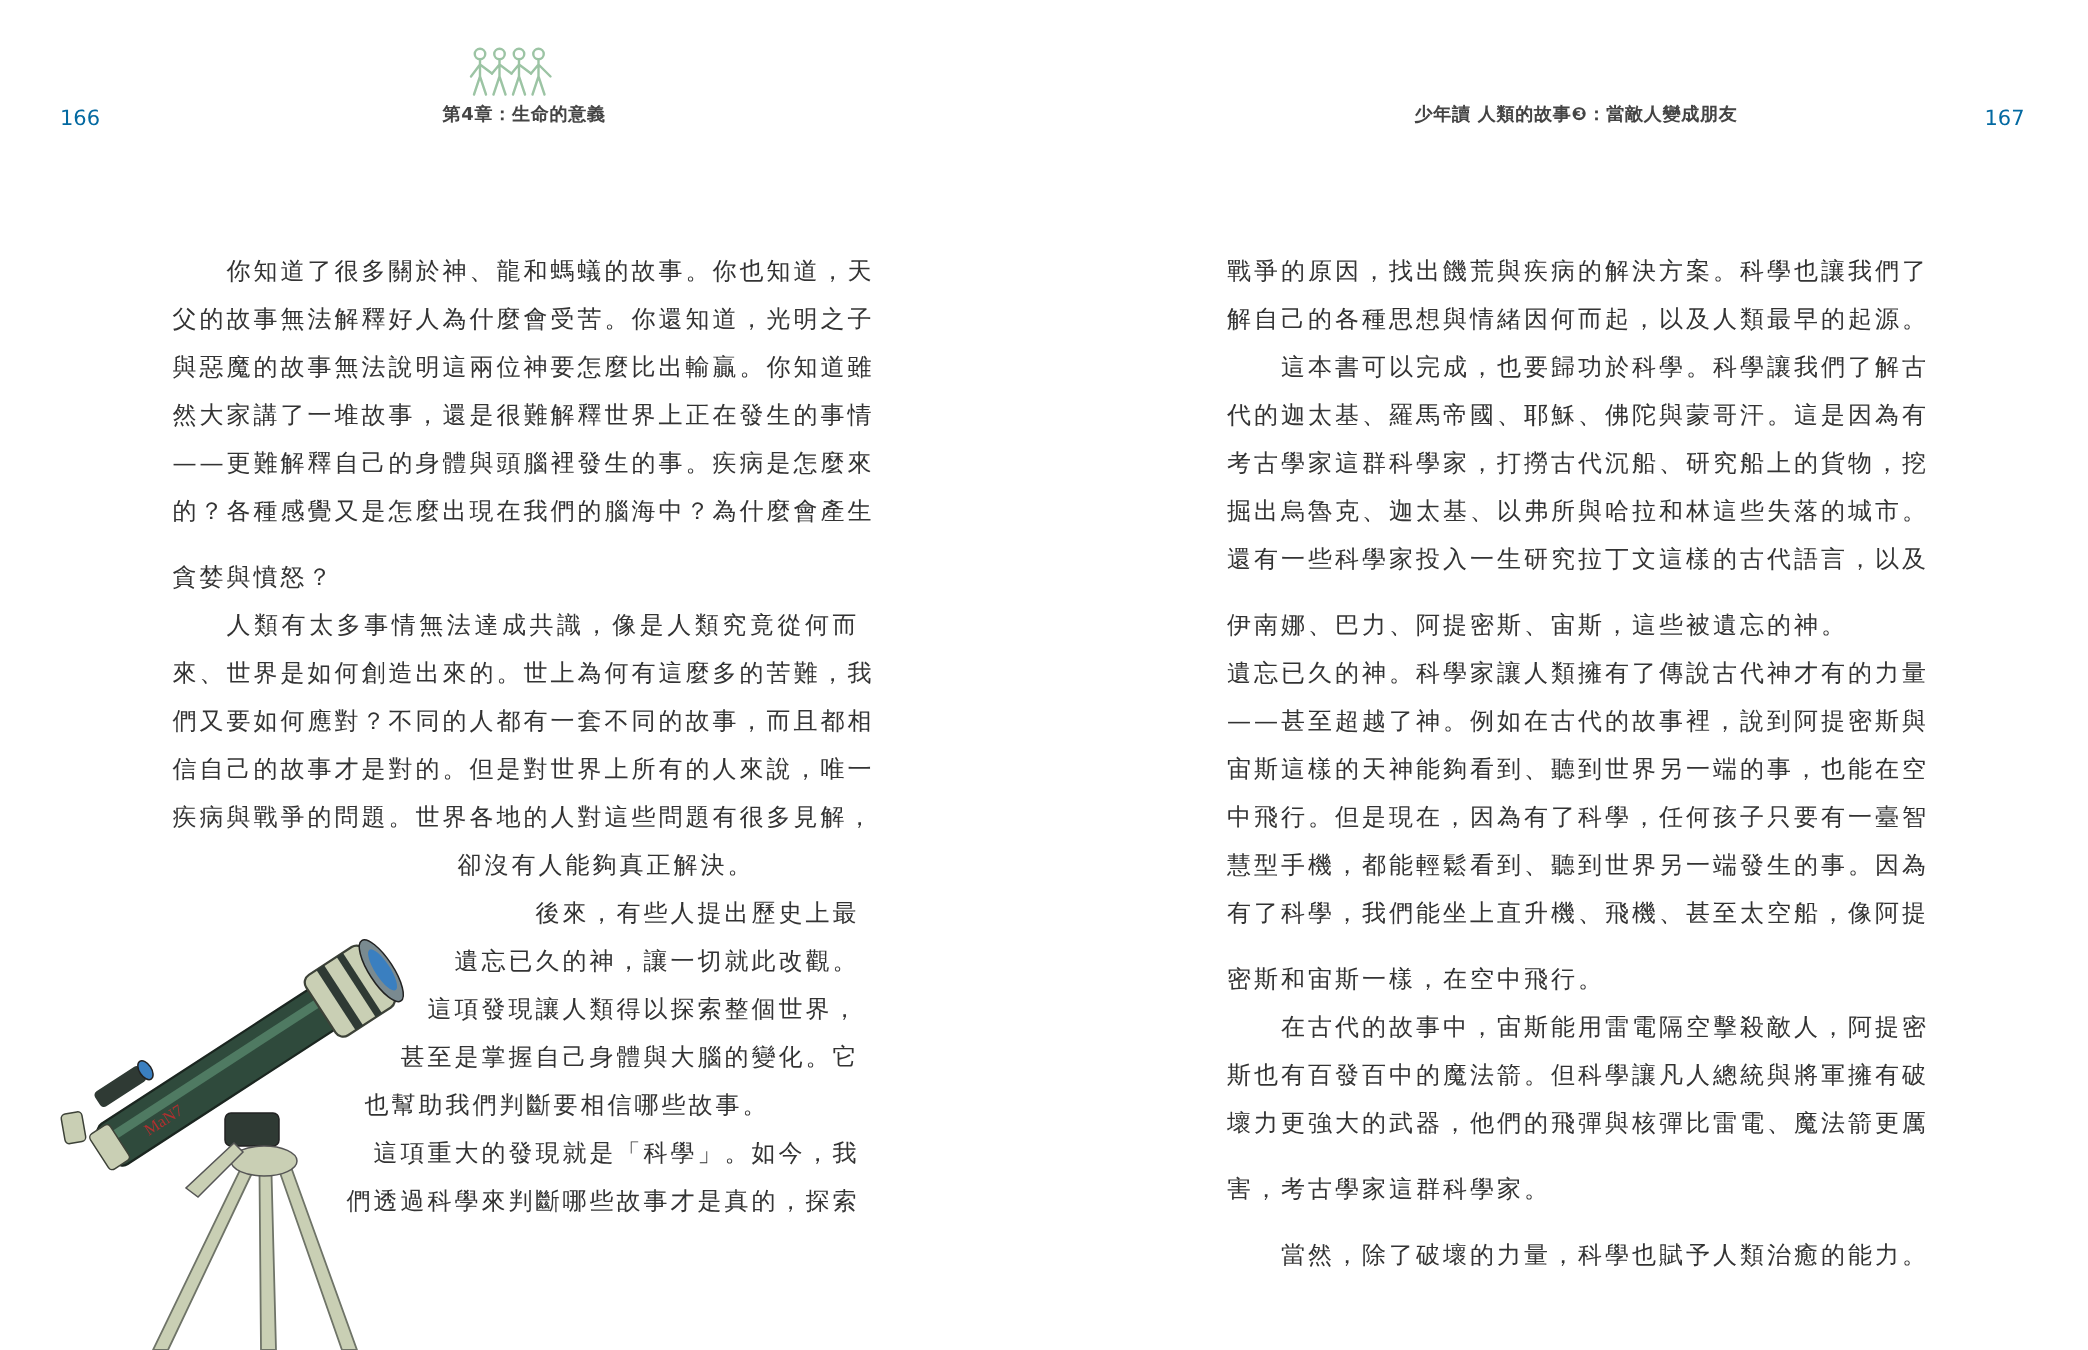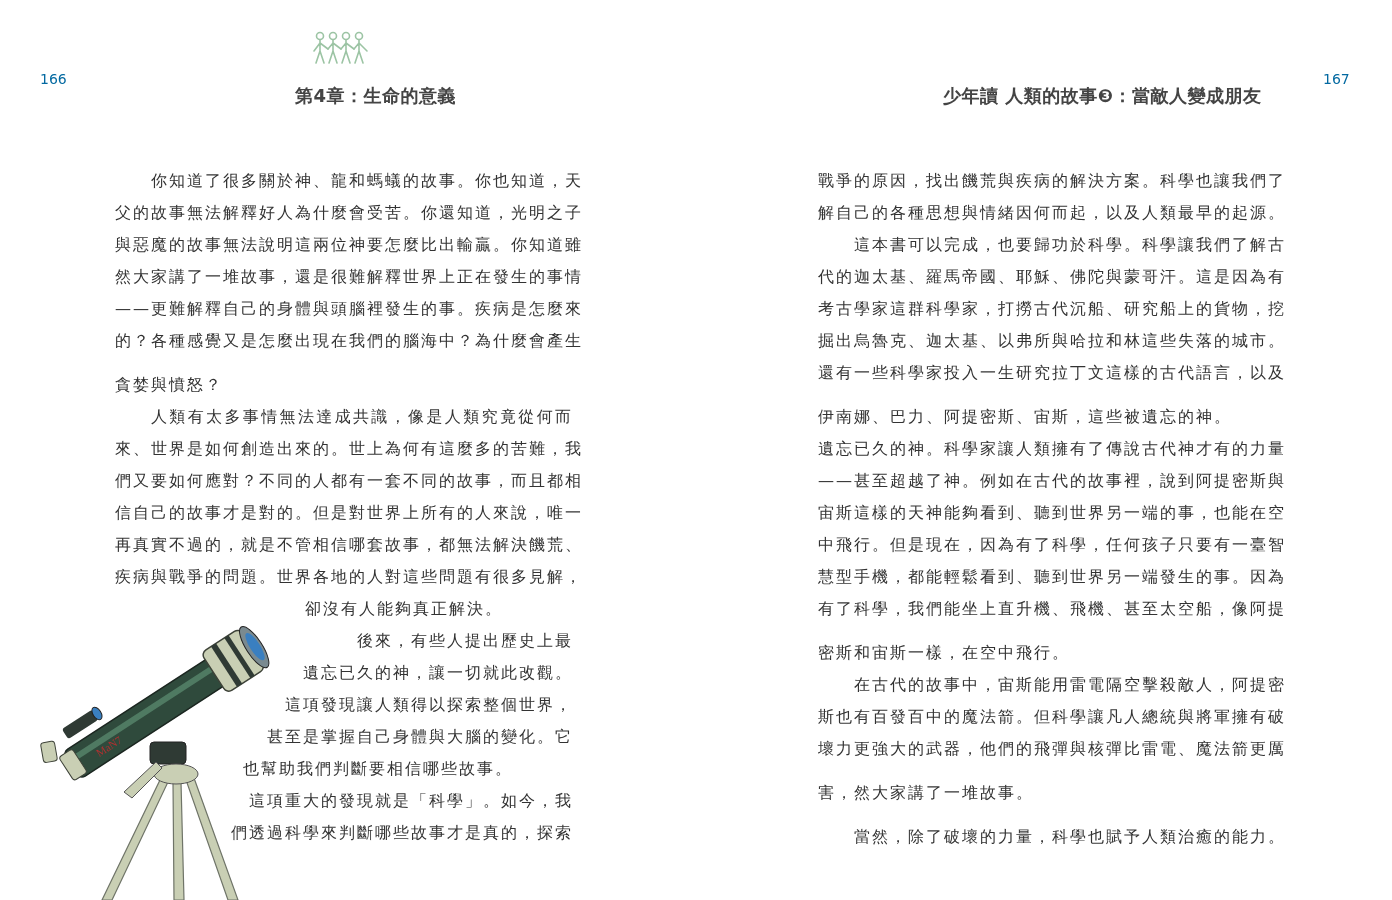--- a/index.html
+++ b/index.html
@@ -1,21 +1,21 @@
 <!DOCTYPE html>
 <html><head>
 <meta charset="utf-8">
 <style>
   html, body { margin: 0; padding: 0; }
   body {
     width: 1392px; height: 900px; background: #ffffff; position: relative; overflow: hidden;
     font-family: "DejaVu Serif", "Liberation Serif", serif; color: #333333;
   }
   .page-num { position: absolute; top: 71px; font-family: "DejaVu Sans", "Liberation Sans", sans-serif; font-size: 14px; color: #0369a1; }
-  .running-head { position: absolute; top: 84px; font-family: "DejaVu Sans", "Liberation Sans", sans-serif; font-size: 18px; font-weight: bold; color: #444; letter-spacing: 0.5px; }
+  .running-head { position: absolute; top: 68px; font-family: "DejaVu Sans", "Liberation Sans", sans-serif; font-size: 12px; font-weight: bold; color: #444; letter-spacing: 0.5px; }
   .people-icon { position: absolute; left: 312px; top: 31px; width: 58px; height: 34px; }
   .col { position: absolute; top: 165px; width: 458px; font-size: 16px; line-height: 32px; letter-spacing: 2px; }
   .col.left { left: 115px; }
   .col.right { left: 818px; }
   .line { height: 32px; white-space: nowrap; text-align: justify; text-align-last: justify; }
   .line.last { text-align-last: left; margin-top: 12px; }
   .line.indent { padding-left: 36px; }
   .line.r { text-align-last: right; }
   .telescope { position: absolute; left: 28px; top: 602px; width: 270px; height: 298px; }
 </style>
@@ -45,21 +45,20 @@
   <div class="line">父的故事無法解釋好人為什麼會受苦。你還知道，光明之子</div>
   <div class="line">與惡魔的故事無法說明這兩位神要怎麼比出輸贏。你知道雖</div>
   <div class="line">然大家講了一堆故事，還是很難解釋世界上正在發生的事情</div>
   <div class="line">——更難解釋自己的身體與頭腦裡發生的事。疾病是怎麼來</div>
   <div class="line">的？各種感覺又是怎麼出現在我們的腦海中？為什麼會產生</div>
   <div class="line last">貪婪與憤怒？</div>
   <div class="line indent">人類有太多事情無法達成共識，像是人類究竟從何而</div>
   <div class="line">來、世界是如何創造出來的。世上為何有這麼多的苦難，我</div>
   <div class="line">們又要如何應對？不同的人都有一套不同的故事，而且都相</div>
   <div class="line">信自己的故事才是對的。但是對世界上所有的人來說，唯一</div>
-  <div class="line">再真實不過的，就是不管相信哪套故事，都無法解決饑荒、</div>
   <div class="line">疾病與戰爭的問題。世界各地的人對這些問題有很多見解，</div>
   <div class="line r" style="padding-right:70px;">卻沒有人能夠真正解決。</div>
   <div class="line r">後來，有些人提出歷史上最</div>
   <div class="line r">遺忘已久的神，讓一切就此改觀。</div>
   <div class="line r">這項發現讓人類得以探索整個世界，</div>
   <div class="line r">甚至是掌握自己身體與大腦的變化。它</div>
   <div class="line r" style="padding-right:60px;">也幫助我們判斷要相信哪些故事。</div>
   <div class="line r">這項重大的發現就是「科學」。如今，我</div>
   <div class="line r">們透過科學來判斷哪些故事才是真的，探索</div>
 </div>
@@ -106,15 +105,15 @@
   <div class="line">遺忘已久的神。科學家讓人類擁有了傳說古代神才有的力量</div>
   <div class="line">——甚至超越了神。例如在古代的故事裡，說到阿提密斯與</div>
   <div class="line">宙斯這樣的天神能夠看到、聽到世界另一端的事，也能在空</div>
   <div class="line">中飛行。但是現在，因為有了科學，任何孩子只要有一臺智</div>
   <div class="line">慧型手機，都能輕鬆看到、聽到世界另一端發生的事。因為</div>
   <div class="line">有了科學，我們能坐上直升機、飛機、甚至太空船，像阿提</div>
   <div class="line last">密斯和宙斯一樣，在空中飛行。</div>
   <div class="line indent">在古代的故事中，宙斯能用雷電隔空擊殺敵人，阿提密</div>
   <div class="line">斯也有百發百中的魔法箭。但科學讓凡人總統與將軍擁有破</div>
   <div class="line">壞力更強大的武器，他們的飛彈與核彈比雷電、魔法箭更厲</div>
-  <div class="line last">害，然大家講了一堆故事。</div>
+  <div class="line last">害，考古學家這群科學家。</div>
   <div class="line indent last">當然，除了破壞的力量，科學也賦予人類治癒的能力。</div>
 </div>
 
 </body></html>

